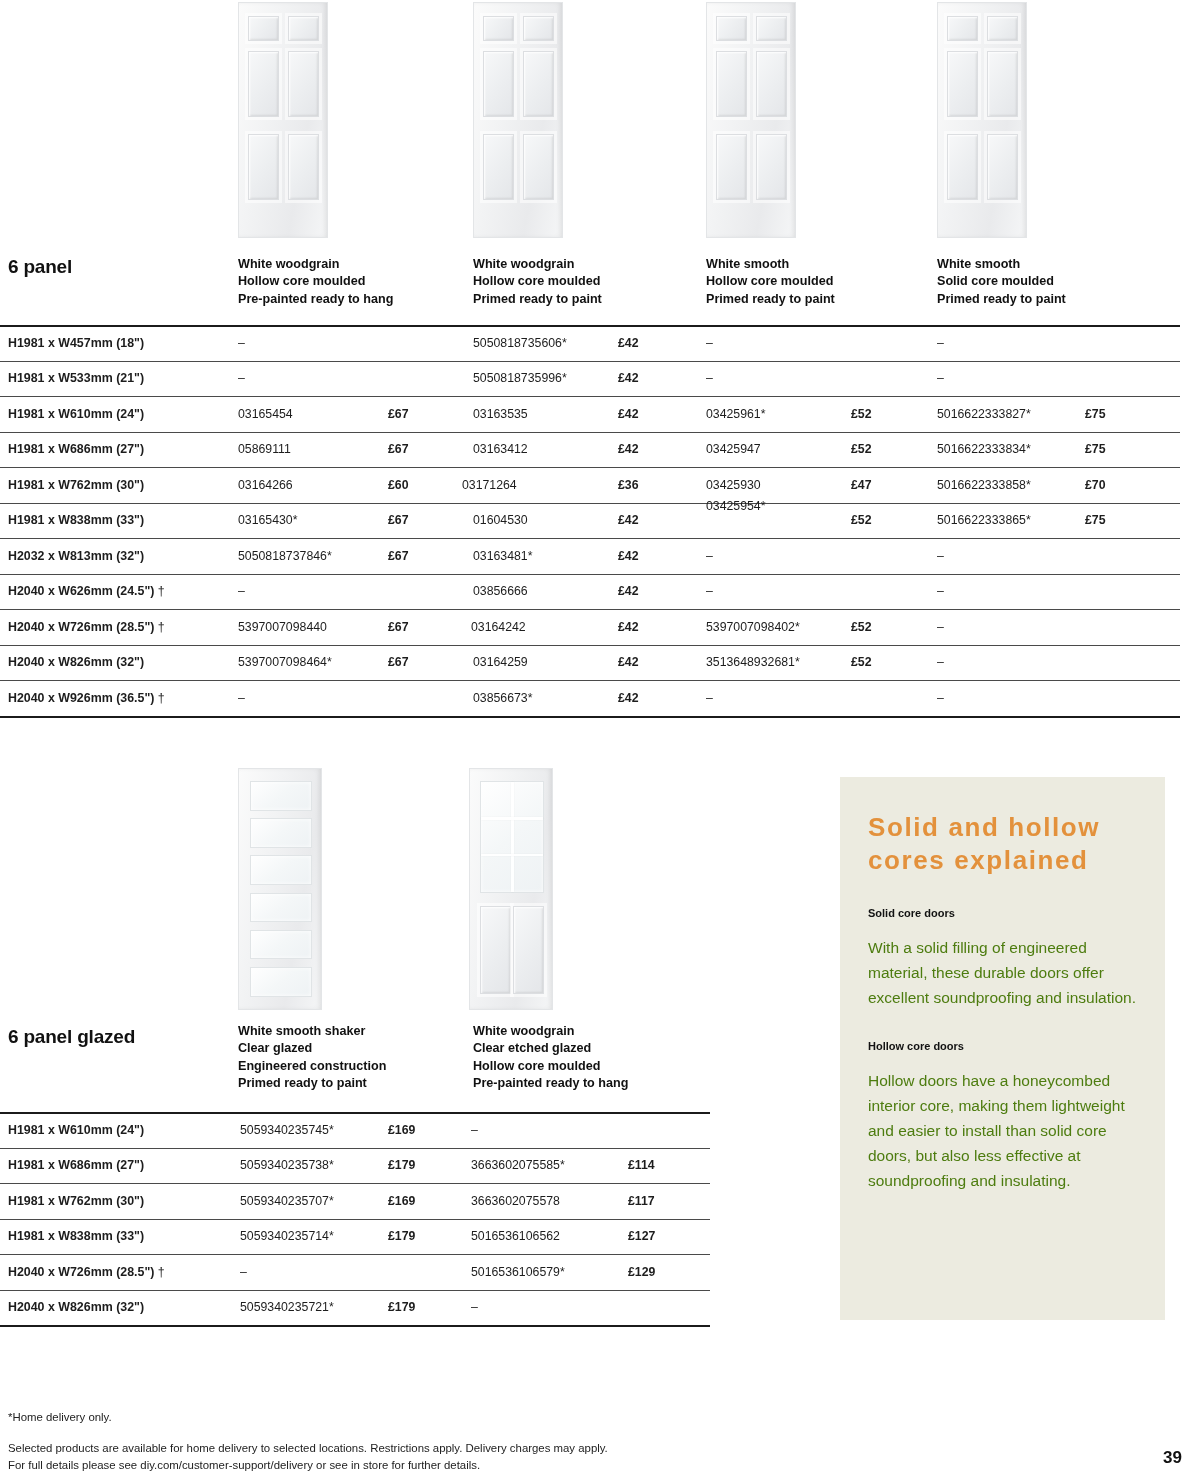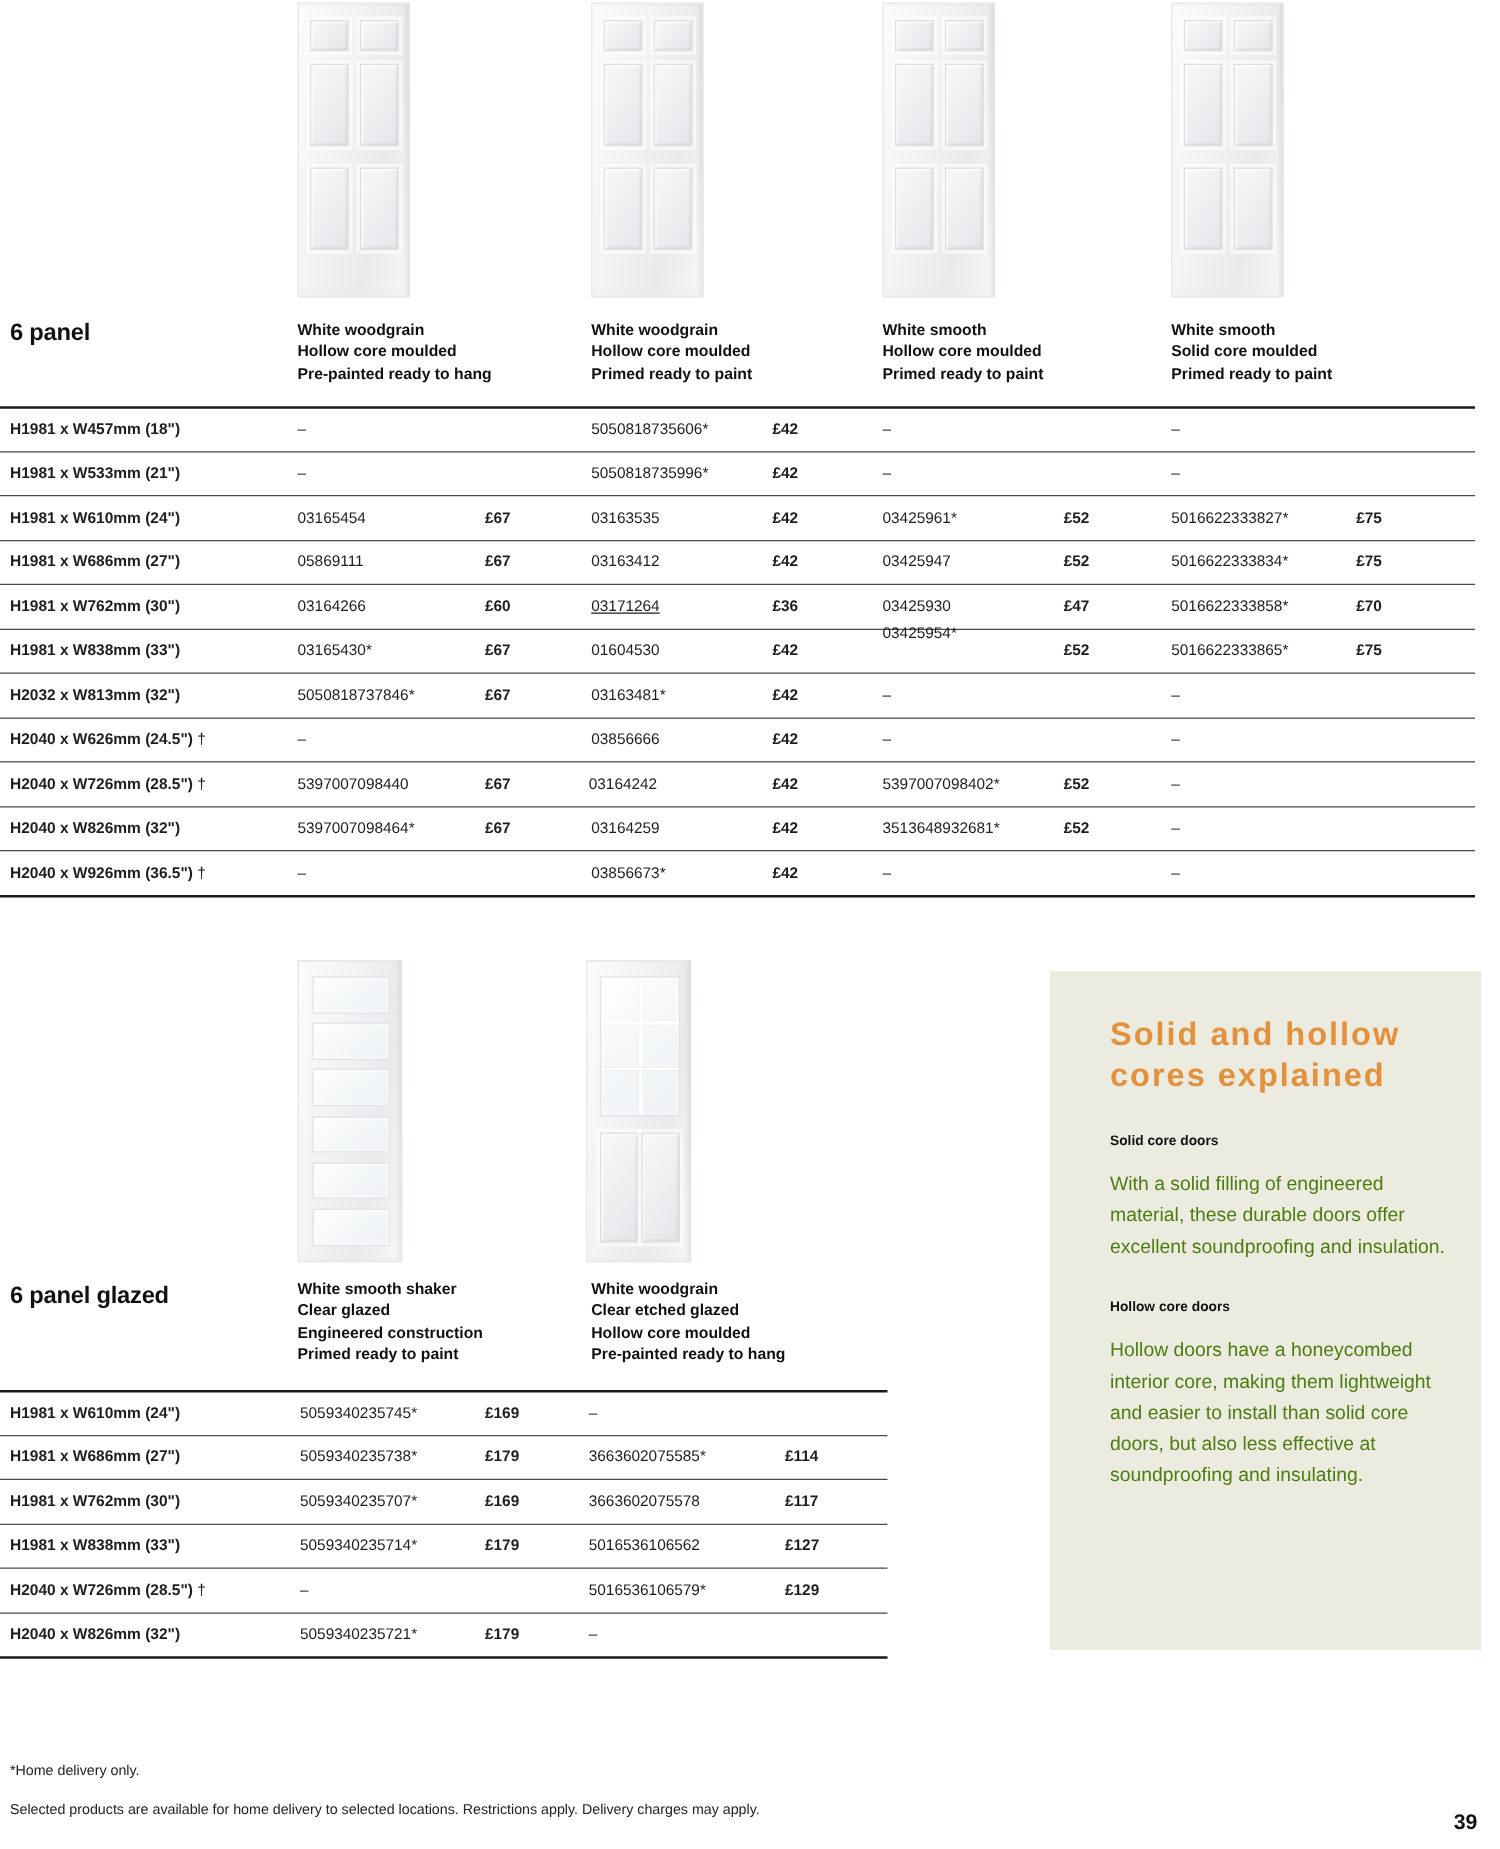--- a/index.html
+++ b/index.html
@@ -179,21 +179,21 @@
         <div class="cell" style="left: 706px; top: 117.25px;">03425947</div>
         <div class="cell price" style="left: 851px; top: 117.25px;">£52</div>
         <div class="cell" style="left: 937px; top: 117.25px;">5016622333834*</div>
         <div class="cell price" style="left: 1085px; top: 117.25px;">£75</div>
       </div>
       <div class="rowline thin" style="left: 0px; top: 142px; width: 1180px;"></div>
       <div>
         <div class="cell lab" style="left: 8px; top: 152.75px;">H1981 x W762mm (30")</div>
         <div class="cell" style="left: 238px; top: 152.75px;">03164266</div>
         <div class="cell price" style="left: 388px; top: 152.75px;">£60</div>
-        <div class="cell" style="left: 473px; top: 152.75px; text-decoration: underline;">03171264</div>
+        <div class="cell" style="left: 462px; top: 152.75px;">03171264</div>
         <div class="cell price" style="left: 618px; top: 152.75px;">£36</div>
         <div class="cell" style="left: 706px; top: 152.75px;">03425930</div>
         <div class="cell price" style="left: 851px; top: 152.75px;">£47</div>
         <div class="cell" style="left: 937px; top: 152.75px;">5016622333858*</div>
         <div class="cell price" style="left: 1085px; top: 152.75px;">£70</div>
       </div>
       <div class="rowline thin" style="left: 0px; top: 177.5px; width: 1180px;"></div>
       <div>
         <div class="cell lab" style="left: 8px; top: 188.25px;">H1981 x W838mm (33")</div>
         <div class="cell" style="left: 238px; top: 188.25px;">03165430*</div>
@@ -338,25 +338,26 @@
       <div class="rowline thin" style="left: 0px; top: 177.5px; width: 710px;"></div>
       <div>
         <div class="cell lab" style="left: 8px; top: 188.25px;">H2040 x W826mm (32")</div>
         <div class="cell" style="left: 240px; top: 188.25px;">5059340235721*</div>
         <div class="cell price" style="left: 388px; top: 188.25px;">£179</div>
         <div class="cell" style="left: 471px; top: 188.25px;">–</div>
       </div>
       <div class="rowline thick" style="left: 0px; top: 213px; width: 710px;"></div>
     </div>
 
-  <div class="info" style="left:840px;top:777px;width:325px;height:543px;padding-left:20px;">
+  <div class="info" style="left:840px;top:777px;width:325px;height:543px;">
     <h2 style="margin:34px 28px 0 28px;">Solid and hollow cores explained</h2>
     <h3 style="margin:26px 28px 0 28px;">Solid core doors</h3>
     <p style="margin:12px 22px 0 28px;">With a solid filling of engineered material, these durable doors offer excellent soundproofing and insulation.</p>
     <h3 style="margin:26px 28px 0 28px;">Hollow core doors</h3>
     <p style="margin:12px 20px 0 28px;">Hollow doors have a honeycombed interior core, making them lightweight and easier to install than solid core doors, but also less effective at soundproofing and insulating.</p>
   </div>
 
   <div class="foot" style="left:8px;top:1409px;">*Home delivery only.</div>
   <div class="foot" style="left:8px;top:1440px;">Selected products are available for home delivery to selected locations. Restrictions apply. Delivery charges may apply.</div>
+  <div class="foot" style="left:8px;top:1457px;">For full details please see diy.com/customer-support/delivery or see in store for further details.</div>
   <div class="pageno" style="left:1163px;top:1448px;">39</div>
 
 </div>
 
 </body></html>

